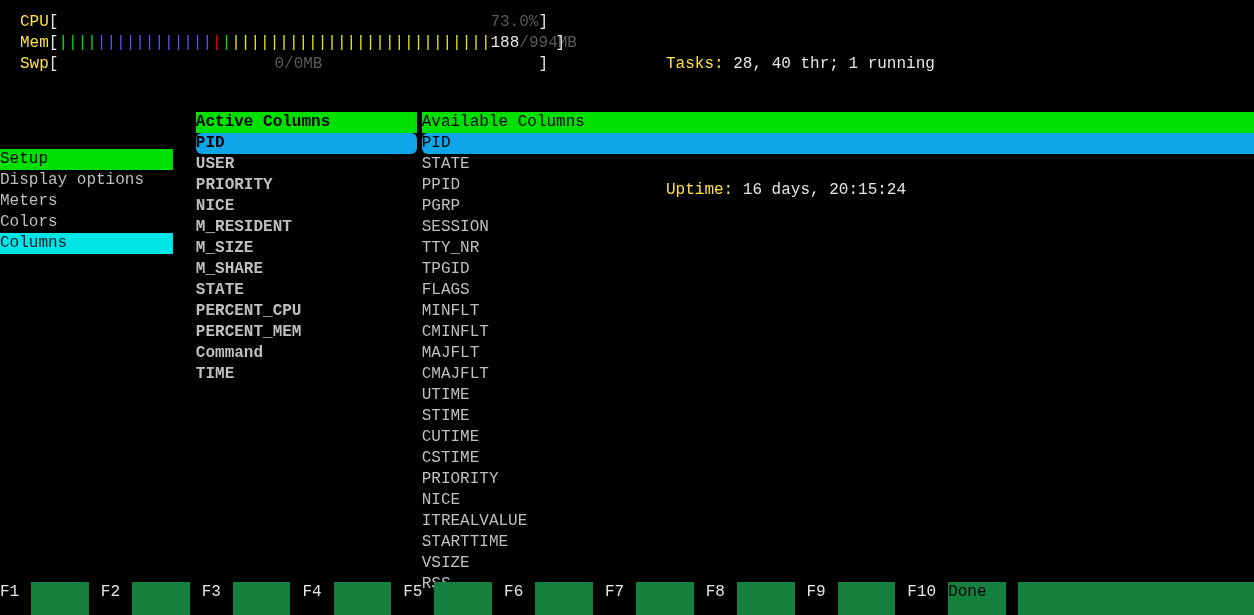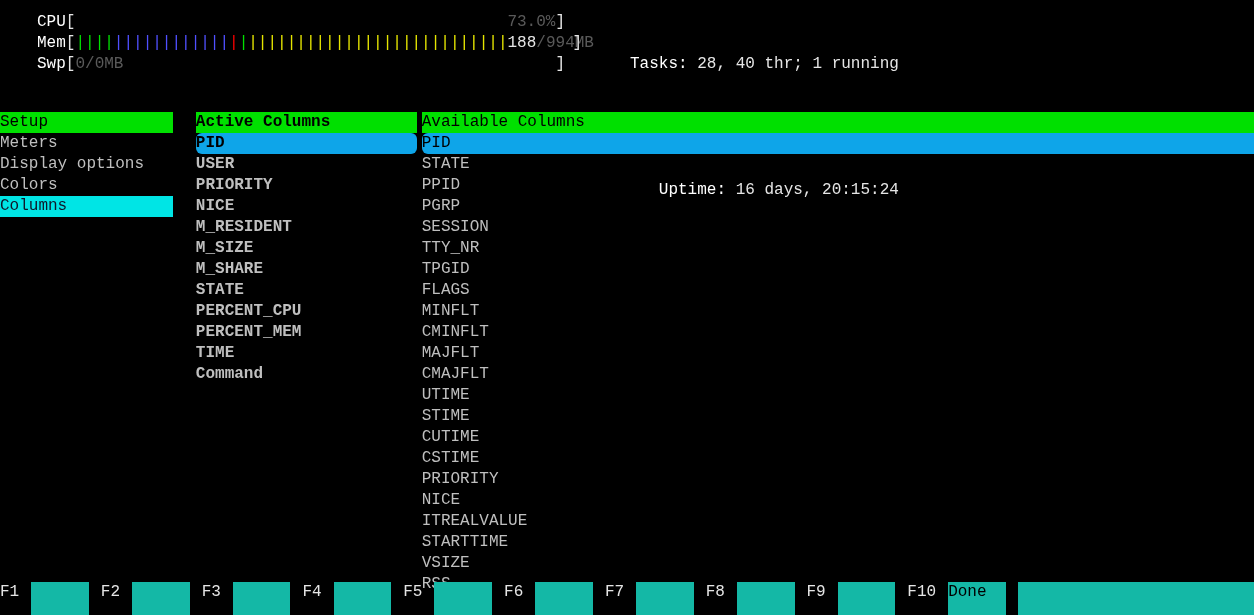--- a/index.html
+++ b/index.html
@@ -12,109 +12,108 @@
     width: 1254px;
     height: 615px;
     overflow: hidden;
     position: relative;
   }
   .header {
     padding-top: 12px;
     padding-left: 20px;
   }
   .meter-row { white-space: pre; }
-  .cyan { color: #ffffff; margin-left: 17px; }
+  .cyan { color: #fde047; }
   .blue { color: #5050ff; }
   .red { color: #ff0000; }
   .brightgreen { color: #00e000; }
   .yellow { color: #e5e500; }
   .gray { color: #5a5a5a; }
   .white { color: #e5e5e5; }
   .info-block {
     position: absolute;
-    left: 613px;
+    left: 666px;
     top: 12px;
     white-space: pre;
-    text-align: right;
   }
   .setup-area {
     position: absolute;
     top: 112px;
     left: 0;
     right: 0;
     display: flex;
     align-items: flex-start;
   }
   .col { display: flex; flex-direction: column; }
   .col-header {
     background: #00e000;
     color: #000;
     padding-left: 0;
     white-space: pre;
   }
-  .col1 { width: 180px; }
+  .col1 { width: 180px; margin-top: 37px; }
   .col1 .item { padding-left: 0px; }
   .col2 { width: 230px; margin-left: 23px; font-weight: bold; }
   .col3 { flex: 1; margin-left: 5px; }
   .item { white-space: pre; color: #bfbfbf; }
   .item.selected { background: #00e5e5; color: #0f172a; }
   .item.highlight { background: #0ea5e9; color: #000; border-radius: 6px; }
   .footer {
     position: absolute;
     bottom: 0;
     left: 0;
     right: 0;
     display: flex;
     white-space: pre;
     height: 33px;
     gap: 12px;
   }
   .fkey-label { color: #e5e5e5; background: #000; }
-  .fkey-action { background: #14b8a6; color: #000; }
+  .fkey-action { background: #15803d; color: #000; }
 </style>
 </head>
 <body>
 
 <div class="header">
   <div class="meter-row"><span class="cyan">CPU</span><span class="white">[</span><span style="display:inline-block;width:480px;text-align:right"><span class="gray">73.0%</span></span><span class="white">]</span></div>
   <div class="meter-row"><span class="cyan">Mem</span><span class="white">[</span><span class="brightgreen">||||</span><span class="blue">||||||||||||</span><span class="red">|</span><span class="brightgreen">|</span><span class="yellow">|||||||||||||||||||||||||||</span><span class="gray" style="display:inline-block;width:65px;text-align:right"><span class="white">188</span>/<span>994MB</span></span><span class="white">]</span></div>
-  <div class="meter-row"><span class="cyan">Swp</span><span class="white">[</span><span style="display:inline-block;width:480px;text-align:left"><span class="gray"><span>0</span>/<span>0MB</span></span></span><span class="white">]</span></div>
+  <div class="meter-row"><span class="cyan">Swp</span><span class="white">[</span><span style="display:inline-block;width:480px;text-align:center"><span class="gray"><span>0</span>/<span>0MB</span></span></span><span class="white">]</span></div>
 </div>
 
 <div class="info-block">
   <div><span class="cyan">Tasks: </span><span class="white">28, 40 thr; 1 running</span></div>
   <div><span class="cyan">Load average: </span><span class="gray">0.00 </span><span class="white">0.00 0.00</span></div>
   <div><span class="cyan">Uptime: </span><span class="white">16 days, 20:15:24</span></div>
 </div>
 
 <div class="setup-area">
   <div class="col col1">
     <div class="col-header">Setup             </div>
     <div id="setup-items">
+        <div class="item">Display options</div>
         <div class="item">Meters</div>
-        <div class="item">Display options</div>
         <div class="item">Colors</div>
         <div class="item selected">Columns           </div>
       </div>
   </div>
   <div class="col col2">
     <div class="col-header">Active Columns         </div>
     <div id="active-items">
         <div class="item highlight">PID                    </div>
         <div class="item">USER</div>
         <div class="item">PRIORITY</div>
         <div class="item">NICE</div>
         <div class="item">M_RESIDENT</div>
         <div class="item">M_SIZE</div>
         <div class="item">M_SHARE</div>
         <div class="item">STATE</div>
         <div class="item">PERCENT_CPU</div>
         <div class="item">PERCENT_MEM</div>
+        <div class="item">Command</div>
         <div class="item">TIME</div>
-        <div class="item">Command</div>
       </div>
   </div>
   <div class="col col3">
     <div class="col-header">Available Columns                                                                                                                                                                                       </div>
     <div id="available-items">
         <div class="item highlight">PID                                                                                                                                                                                                     </div>
         <div class="item">STATE</div>
         <div class="item">PPID</div>
         <div class="item">PGRP</div>
         <div class="item">SESSION</div>

